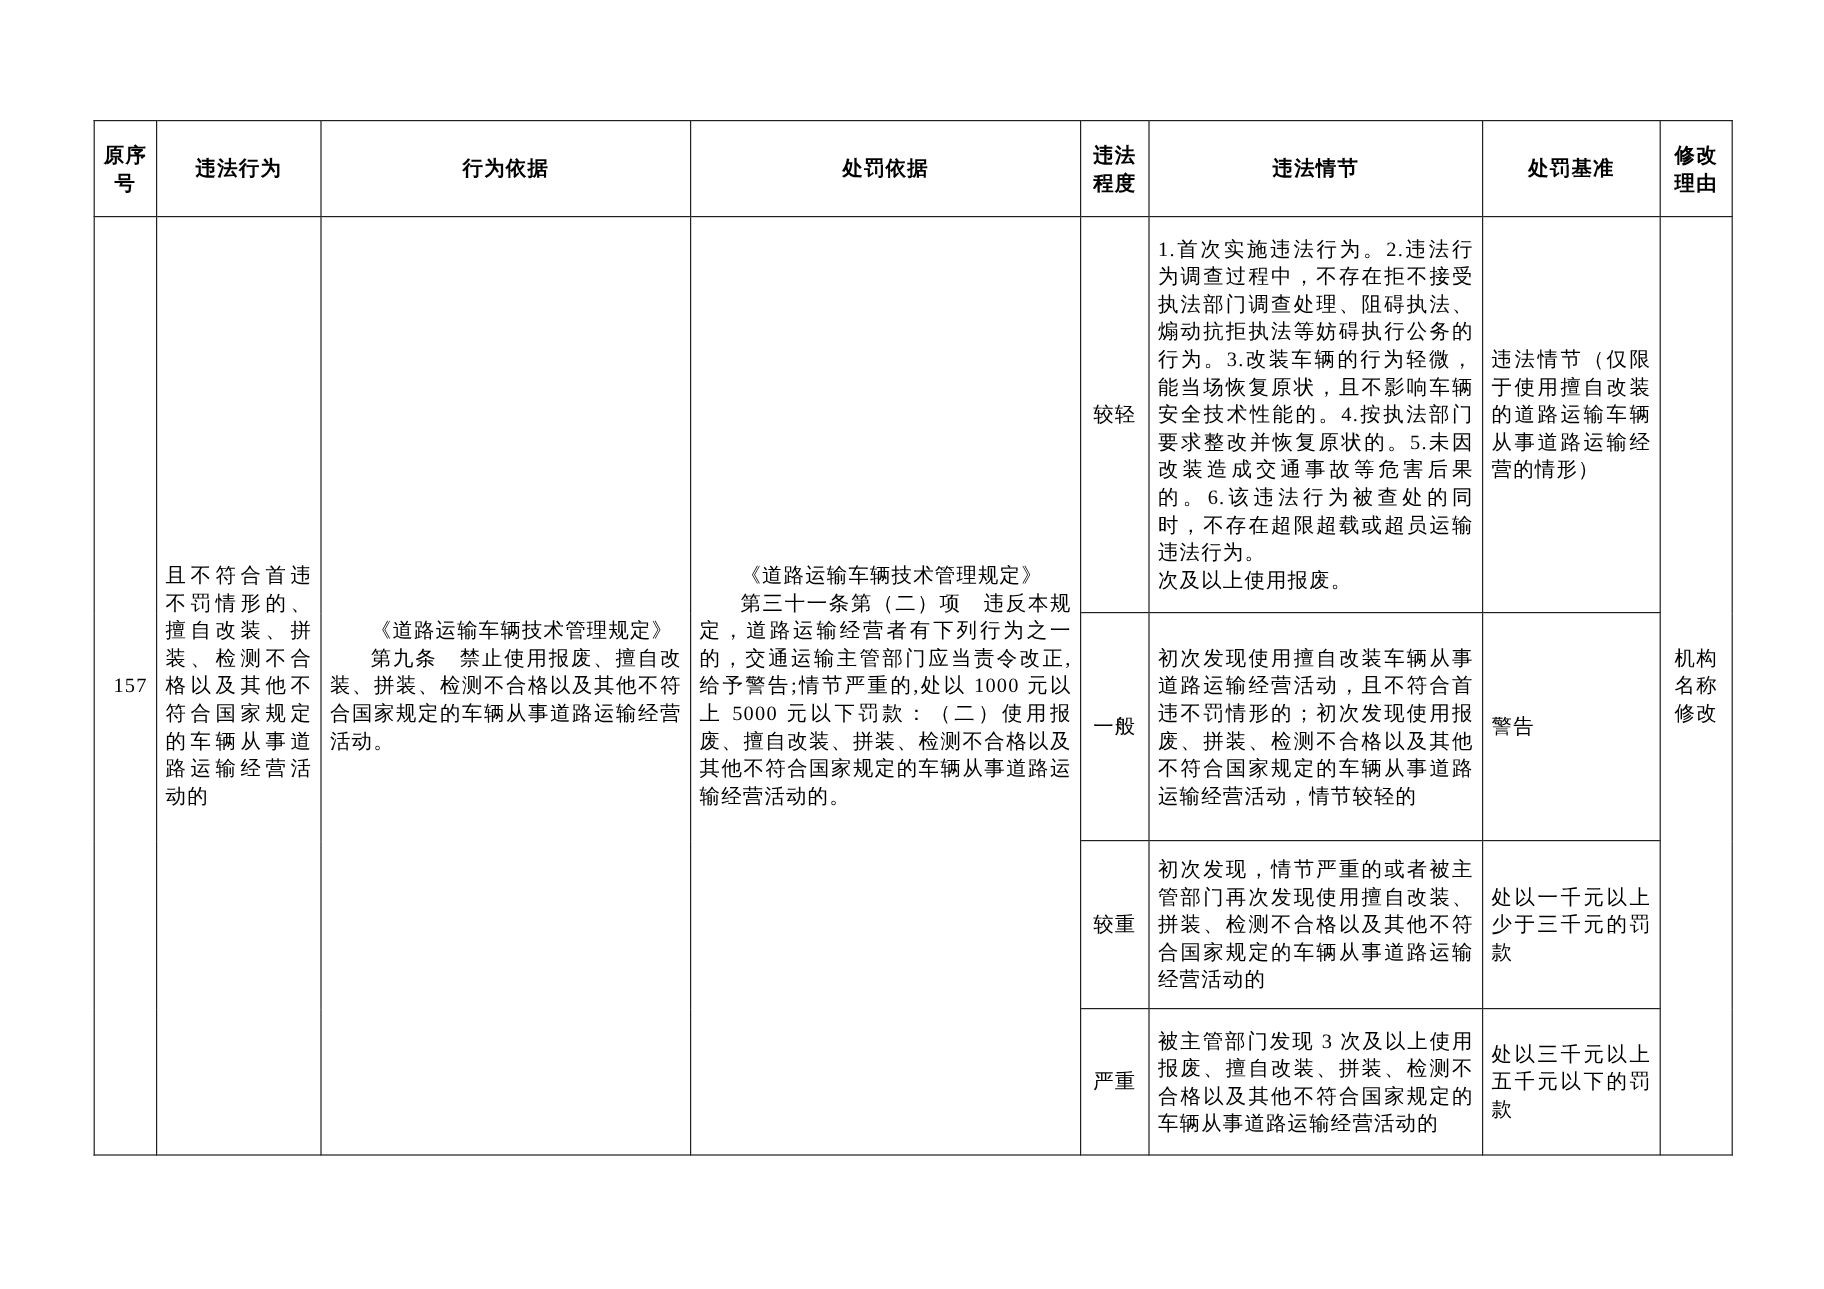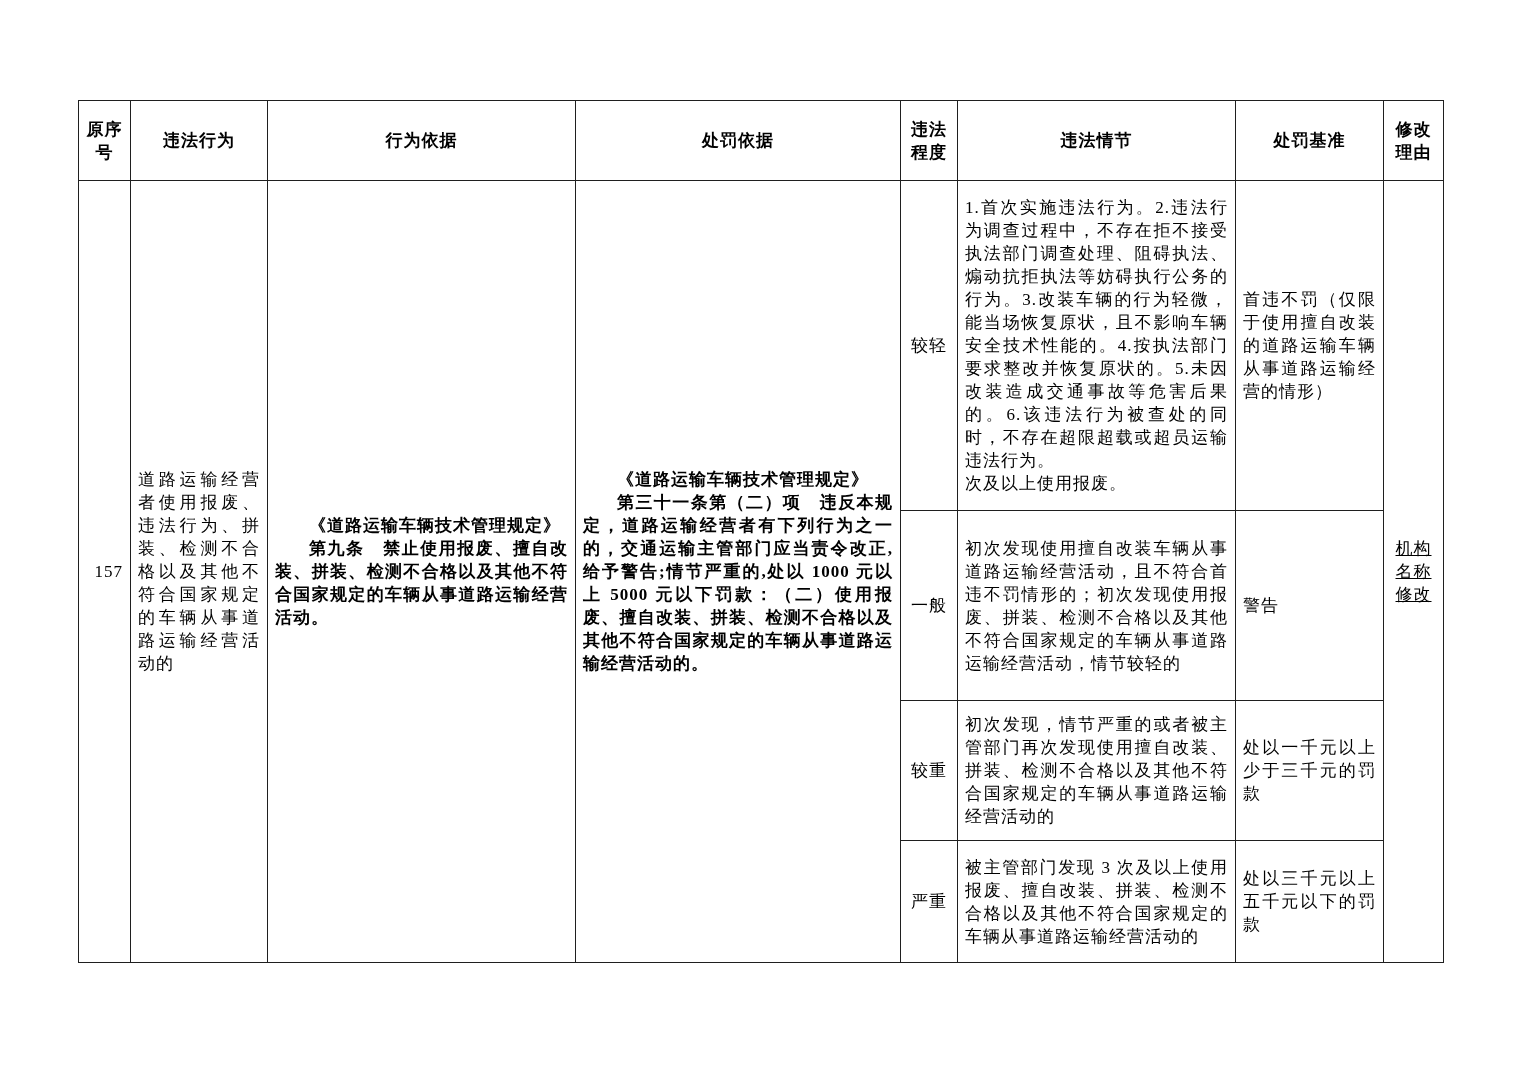--- a/index.html
+++ b/index.html
@@ -37,32 +37,32 @@
     padding: 4px 6px;
   }
   .th-serial { padding: 4px 15px; }
   tr.hrow { height: 80px; }
   tr.r1 { height: 330px; }
   tr.r2 { height: 190px; }
   tr.r3 { height: 140px; }
   tr.r4 { height: 122px; }
   .c-serial { text-align: right; }
   .c-behavior { text-align: justify; text-justify: inter-character; }
-  .c-basis, .c-penalty-basis { text-align: justify; text-justify: inter-character; font-weight: bold; }
+  .c-basis, .c-penalty-basis { text-align: justify; text-justify: inter-character; }
   .c-basis .para, .c-penalty-basis .para { text-indent: 2em; }
   .c-degree { text-align: center; padding: 4px 5px; margin-left: 12px; }
   .c-circ {
     vertical-align: top;
     padding-top: 5px;
     text-align: justify;
     text-justify: inter-character;
     margin-left: 12px;
   }
   .c-bench { text-align: justify; text-justify: inter-character; }
-  .c-reason { text-align: center; padding: 4px 6px; text-decoration: underline; }
+  .c-reason { text-align: center; padding: 4px 6px; }
 </style>
 </head>
 <body>
 
 <div class="page">
   <table class="grid">
     <colgroup>
       <col style="width:52px">
       <col style="width:137px">
       <col style="width:308px">
@@ -80,35 +80,35 @@
       <th>行为依据</th>
       <th>处罚依据</th>
       <th>违法程度</th>
       <th>违法情节</th>
       <th>处罚基准</th>
       <th>修改理由</th>
     </tr>
 
     <tr class="r1">
       <td class="c-serial" rowspan="4">157</td>
-      <td class="c-behavior" rowspan="4">道路运输经营者使用报废、违法行为、拼装、检测不合格以及其他不符合国家规定的车辆从事道路运输经营活动的</td>
+      <td class="c-behavior" rowspan="4">且不符合首违不罚情形的、擅自改装、拼装、检测不合格以及其他不符合国家规定的车辆从事道路运输经营活动的</td>
       <td class="c-basis" rowspan="4">
         <div class="para">《道路运输车辆技术管理规定》</div>
         <div class="para">第九条　禁止使用报废、擅自改装、拼装、检测不合格以及其他不符合国家规定的车辆从事道路运输经营活动。</div>
       </td>
       <td class="c-penalty-basis" rowspan="4">
         <div class="para">《道路运输车辆技术管理规定》</div>
         <div class="para">第三十一条第（二）项　违反本规定，道路运输经营者有下列行为之一的，交通运输主管部门应当责令改正,给予警告;情节严重的,处以 1000 元以上 5000 元以下罚款：（二）使用报废、擅自改装、拼装、检测不合格以及其他不符合国家规定的车辆从事道路运输经营活动的。</div>
       </td>
       <td class="c-degree">较轻</td>
       <td class="c-circ">
         <div>1.首次实施违法行为。2.违法行为调查过程中，不存在拒不接受执法部门调查处理、阻碍执法、煽动抗拒执法等妨碍执行公务的行为。3.改装车辆的行为轻微，能当场恢复原状，且不影响车辆安全技术性能的。4.按执法部门要求整改并恢复原状的。5.未因改装造成交通事故等危害后果的。6.该违法行为被查处的同时，不存在超限超载或超员运输违法行为。</div>
         <div>次及以上使用报废。</div>
       </td>
-      <td class="c-bench">首违不罚（仅限于使用擅自改装的道路运输车辆从事道路运输经营的情形）</td>
+      <td class="c-bench">违法情节（仅限于使用擅自改装的道路运输车辆从事道路运输经营的情形）</td>
       <td class="c-reason" rowspan="4">机构名称修改</td>
     </tr>
 
     <tr class="r2">
       <td class="c-degree">一般</td>
       <td class="c-circ">初次发现使用擅自改装车辆从事道路运输经营活动，且不符合首违不罚情形的；初次发现使用报废、拼装、检测不合格以及其他不符合国家规定的车辆从事道路运输经营活动，情节较轻的</td>
       <td class="c-bench">警告</td>
     </tr>
 
     <tr class="r3">

